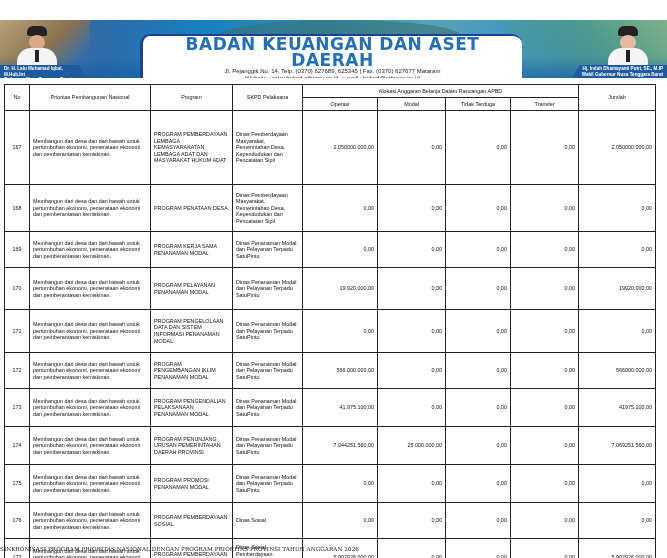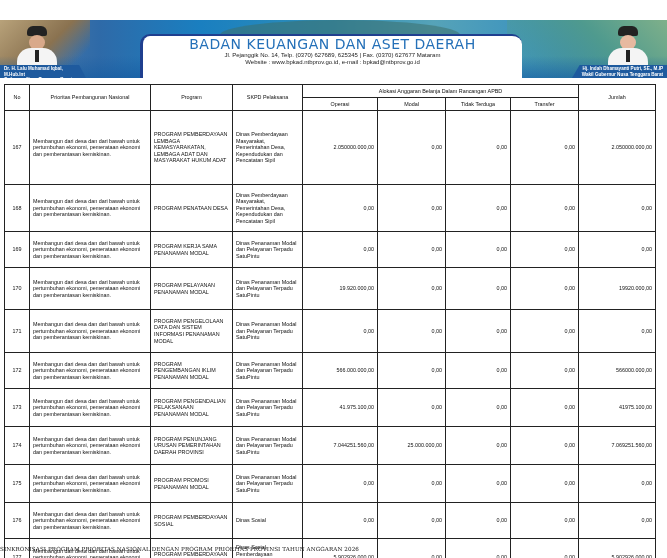--- a/index.html
+++ b/index.html
@@ -16,21 +16,21 @@
   .person .cap { position: absolute; left: 13px; top: 0; width: 20px; height: 10px; background: #222; border-radius: 6px 6px 2px 2px; }
   .person .face { position: absolute; left: 15px; top: 9px; width: 16px; height: 15px; background: #d9a98a; border-radius: 50%; }
   .person .body { position: absolute; left: 3px; top: 22px; width: 40px; height: 22px; background: #f4f4f4; border-radius: 14px 14px 0 0; }
   .person .tie { position: absolute; left: 21px; top: 24px; width: 4px; height: 12px; background: #222; }
   .person.left { left: 14px; }
   .person.right { right: 16px; }
   .person.right .face { background: #e7b9a0; }
 
   .center-box { position: absolute; left: 140px; top: 14px; width: 382px; height: 44px; background: #fff; border-radius: 10px 10px 0 0; border-left: 3px solid #1f3f8f; border-top: 2px solid #1f3f8f; box-sizing: border-box; text-align: center; }
   .center-box .l1 { font-family: "DejaVu Sans", sans-serif; font-weight: bold; font-size: 10px; color: #2b2a87; letter-spacing: .2px; margin-top: 2px; line-height: 11px; }
-  .center-box .l2 { font-family: "DejaVu Sans", sans-serif; font-weight: normal; font-size: 14px; color: #2470b8; letter-spacing: .5px; line-height: 16px; }
+  .center-box .l2 { font-family: "DejaVu Sans", sans-serif; font-weight: bold; font-size: 17px; color: #2470b8; letter-spacing: .5px; line-height: 16px; }
   .center-box .l3, .center-box .l4 { font-size: 6px; line-height: 7px; color: #222; }
 
   .cap-label { position: absolute; bottom: 0; height: 13px; background: #1e5a9e; color: #fff; font-size: 4.6px; line-height: 5.5px; padding: 1px 4px; box-sizing: border-box; font-weight: bold; }
   .cap-label.left { left: 0; width: 86px; clip-path: polygon(0 0, 92% 0, 100% 100%, 0 100%); }
   .cap-label.right { right: 0; width: 95px; text-align: right; clip-path: polygon(8% 0, 100% 0, 100% 100%, 0 100%); }
 
   
   table.main { position: absolute; left: 4px; top: 84px; width: 651px; border-collapse: collapse; table-layout: fixed; }
   table.main td, table.main th { border: 1px solid #222; font-size: 5.4px; line-height: 6.6px; padding: 1px 3px; vertical-align: middle; }
   table.main th { font-weight: normal; text-align: center; height: 10px; }

